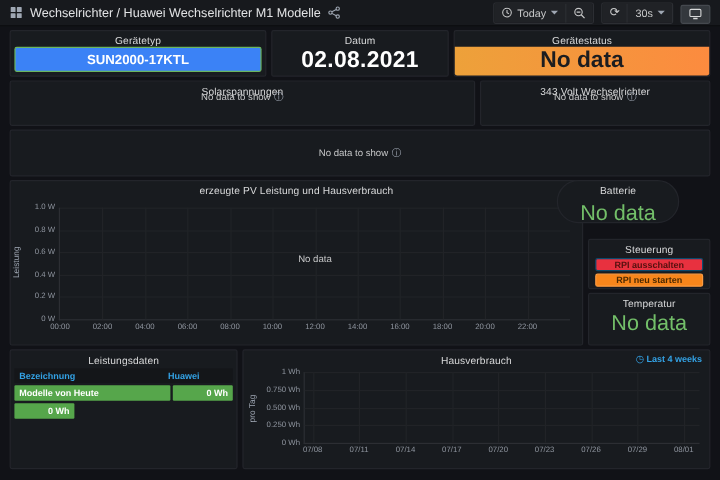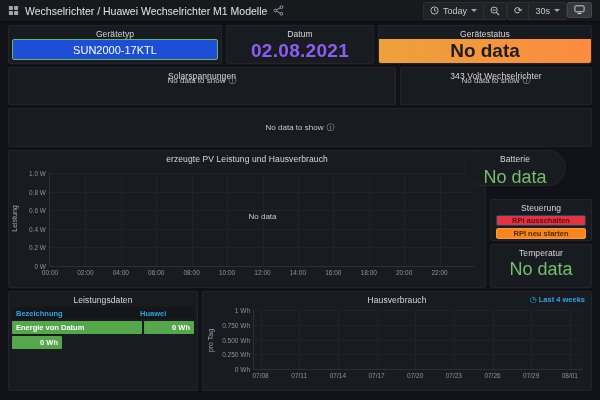--- a/index.html
+++ b/index.html
@@ -11,21 +11,21 @@
   }
   svg { display:block; }
   
   .topnav {
     position:absolute; left:0; top:0; width:600px; height:22px;
     background:#17191d; border-bottom:1px solid #0c0d0f;
     display:flex; align-items:center; justify-content:space-between; padding:0 8px;
   }
   .nav-left { display:flex; align-items:center; gap:6px; }
   .crumb { font-size:10.5px; font-weight:500; color:#e2e3e5; cursor:pointer; }
-  .nav-right { display:flex; align-items:flex-start; }
+  .nav-right { display:flex; align-items:flex-end; gap:6px; }
   .btn-group { display:flex; align-items:stretch; border:1px solid #2c2e33; border-radius:2px; overflow:hidden; }
   .nav-btn {
     background:#202226; border:none; color:#c7c8c9; height:16px;
     display:flex; align-items:center; gap:4px; padding:0 6px; font-size:9px;
     font-family:inherit; cursor:pointer;
   }
   .btn-group .nav-btn + .nav-btn { border-left:1px solid #2c2e33; }
   .nav-btn.tv { background:#34383d; border:1px solid #45494f; border-radius:2px; }
   .caret { width:0; height:0; border-left:3px solid transparent; border-right:3px solid transparent; border-top:3px solid #9fa7b3; }
   .glyph { font-size:10px; line-height:1; color:#c7c8c9; }
@@ -35,27 +35,27 @@
   }
   .ptitle {
     position:absolute; top:3px; left:0; width:100%; text-align:center;
     font-size:8.5px; font-weight:500; color:#d8d9da; letter-spacing:.1px;
   }
   .nodata-msg { font-size:8px; color:#c7c8c9; display:flex; align-items:center; justify-content:center; gap:3px; }
   .info-glyph { font-size:8px; color:#9fa7b3; }
   
   .green-btn {
     position:absolute; left:3px; right:3px; top:13px; bottom:3px;
-    background:#1d4ed8; border:1px solid #6ab55e; border-radius:2px;
+    background:#3b82f6; border:1px solid #6ab55e; border-radius:2px;
     display:flex; align-items:center; justify-content:center;
-    font-size:11px; font-weight:400; color:#ffffff; cursor:pointer;
+    font-size:11px; font-weight:700; color:#ffffff; cursor:pointer;
   }
   .date-value {
     position:absolute; left:0; width:100%; top:14px; text-align:center;
-    font-size:19px; font-weight:700; color:#8b5cf6; letter-spacing:.3px;
+    font-size:19px; font-weight:700; color:#ffffff; letter-spacing:.3px;
   }
   .status-fill {
     position:absolute; left:0; right:0; top:13px; bottom:0;
     background:linear-gradient(90deg,#eda13a,#fc8b3f);
     border-radius:0 0 2px 2px;
     display:flex; align-items:center; justify-content:center;
     font-size:19px; font-weight:600; color:#1c1d20;
   }
   
   .overlap-msg {
@@ -286,21 +286,21 @@
   <div class="big-green low">No data</div>
 </section>
 
 <section class="panel" style="left:8px;top:291px;width:190px;height:100px;">
   <div class="ptitle">Leistungsdaten</div>
   <div class="thead">
     <span class="th c1">Bezeichnung</span>
     <span class="th c2">Huawei</span>
   </div>
   <div class="trow r0">
-    <span class="tcell name">Energie von Datum</span>
+    <span class="tcell name">Modelle von Heute</span>
     <span class="tcell val">0 Wh</span>
   </div>
   <div class="trow r1">
     <span class="tcell val">0 Wh</span>
   </div>
 </section>
 
 <section class="panel" style="left:202px;top:291px;width:390px;height:100px;">
   <div class="ptitle">Hausverbrauch</div>
   <div class="range-link">

